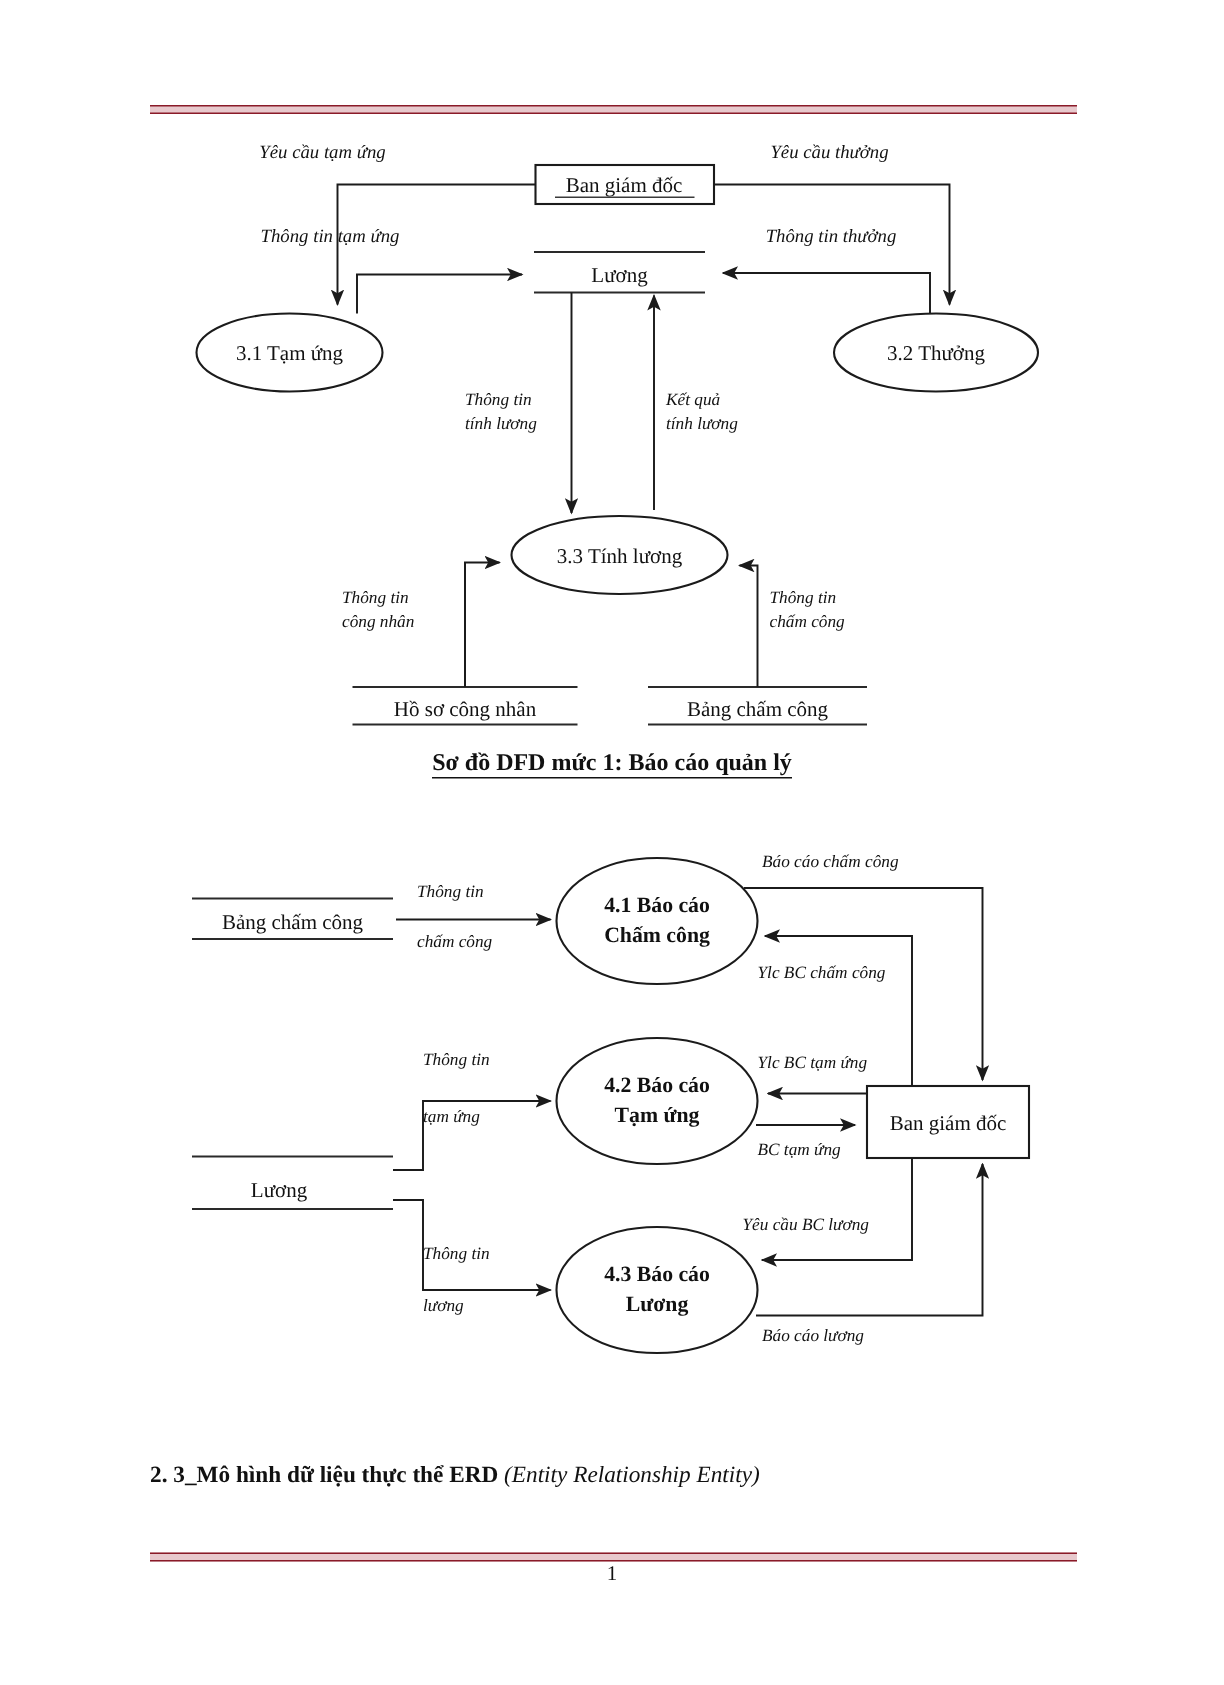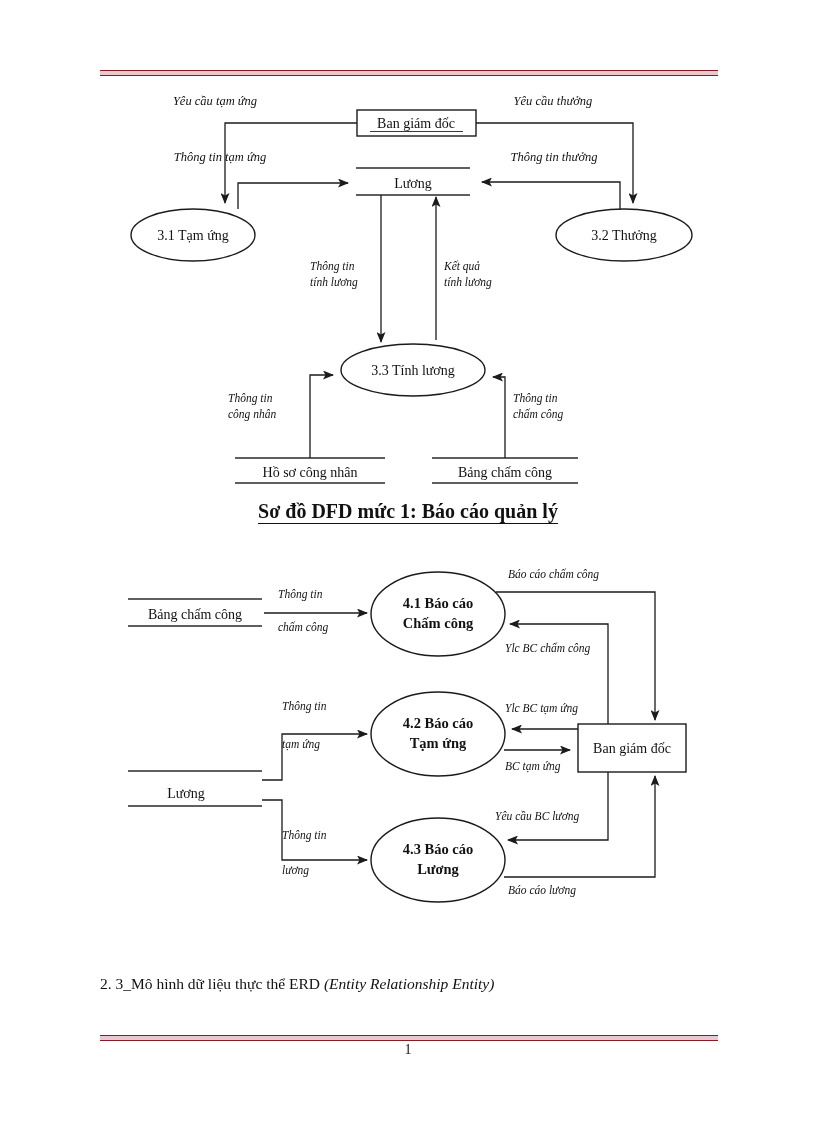--- a/index.html
+++ b/index.html
@@ -47,39 +47,39 @@
     width: 816px;
   }
   .diagram svg { display: block; }
 
   .dfd-caption {
     position: absolute;
     left: 0;
     width: 816px;
     top: 500px;
     text-align: center;
-    font-size: 20px;
+    font-size: 16px;
     font-weight: bold;
     font-family: "Liberation Serif", serif;
   }
   .dfd-caption span {
     border-bottom: 1.4px solid #111;
     padding-bottom: 1px;
   }
 
   .section-heading {
     position: absolute;
     left: 100px;
     top: 975px;
     width: 640px;
     font-size: 15.5px;
     font-family: "Liberation Serif", serif;
     white-space: nowrap;
   }
-  .section-heading .bold { font-weight: normal; }
+  .section-heading .bold { font-weight: bold; }
   .section-heading .ital { font-style: italic; }
 
   
   text { fill: #111111; }
   .lbl-flow {
     font-family: "Liberation Serif", "DejaVu Serif", serif;
     font-style: italic;
     font-size: 12.5px;
   }
   .lbl-flow-sm {

